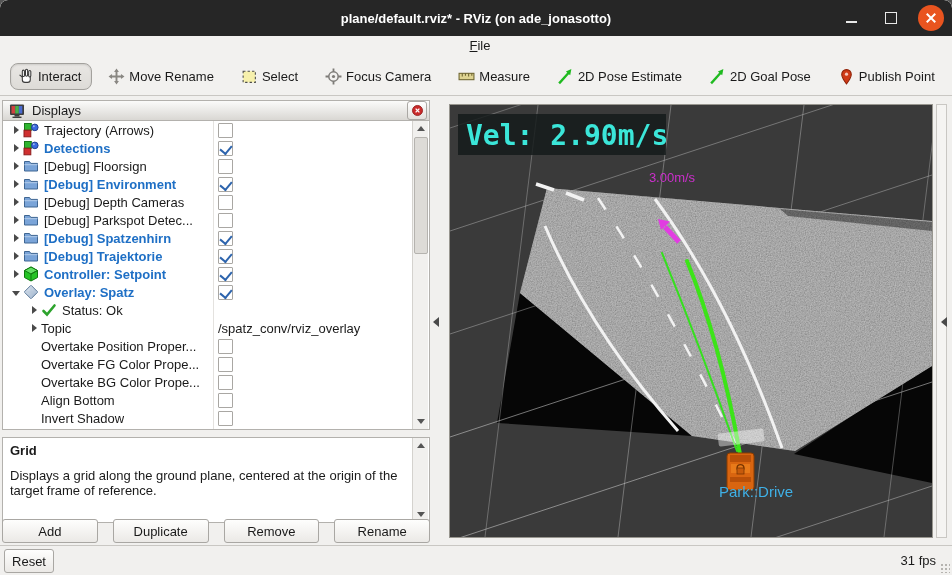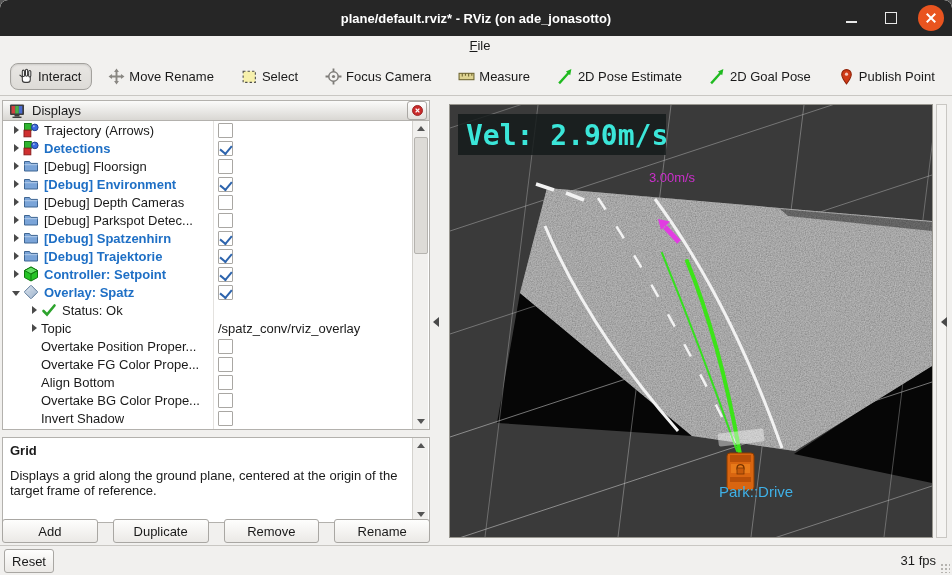--- a/index.html
+++ b/index.html
@@ -407,29 +407,29 @@
     <span class="arrow" style="visibility: hidden;"></span>
 
     <span class="tlabel">Overtake FG Color Prope...</span>
 
     <span class="cbox"></span>
   </div>
           <div class="trow">
     <span class="indent" style="width: 18px;"></span>
     <span class="arrow" style="visibility: hidden;"></span>
 
+    <span class="tlabel">Overtake BG Color Prope...</span>
+
+    <span class="cbox"></span>
+  </div>
+          <div class="trow">
+    <span class="indent" style="width: 18px;"></span>
+    <span class="arrow" style="visibility: hidden;"></span>
+
     <span class="tlabel">Align Bottom</span>
-
-    <span class="cbox"></span>
-  </div>
-          <div class="trow">
-    <span class="indent" style="width: 18px;"></span>
-    <span class="arrow" style="visibility: hidden;"></span>
-
-    <span class="tlabel">Overtake BG Color Prope...</span>
 
     <span class="cbox"></span>
   </div>
           <div class="trow">
     <span class="indent" style="width: 18px;"></span>
     <span class="arrow" style="visibility: hidden;"></span>
 
     <span class="tlabel">Invert Shadow</span>
 
     <span class="cbox"></span>

